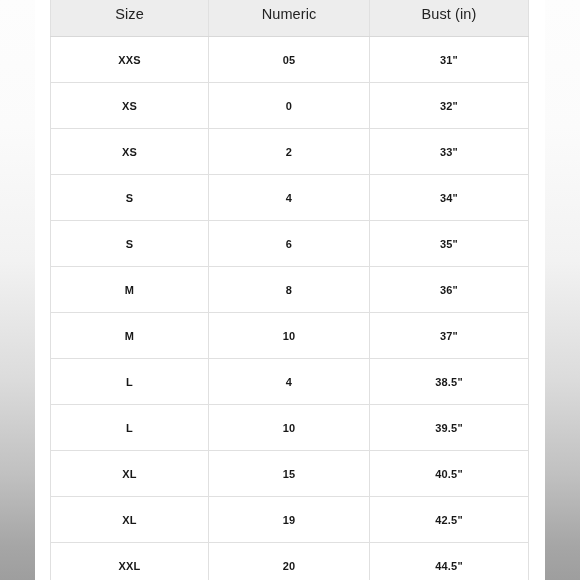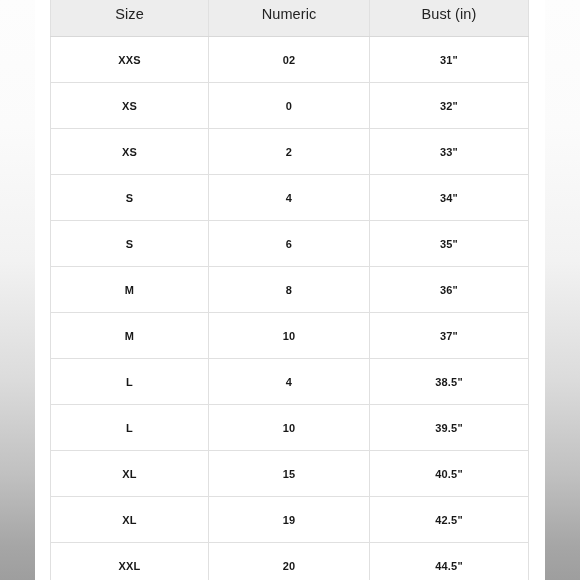--- a/index.html
+++ b/index.html
@@ -96,21 +96,21 @@
       <thead>
         <tr>
           <th>Size</th>
           <th>Numeric</th>
           <th>Bust (in)</th>
         </tr>
       </thead>
       <tbody>
         <tr>
           <td>XXS</td>
-          <td>02</td>
+          <td>05</td>
           <td>31"</td>
         </tr>
         <tr>
           <td>XS</td>
           <td>0</td>
           <td>32"</td>
         </tr>
         <tr>
           <td>XS</td>
           <td>2</td>

